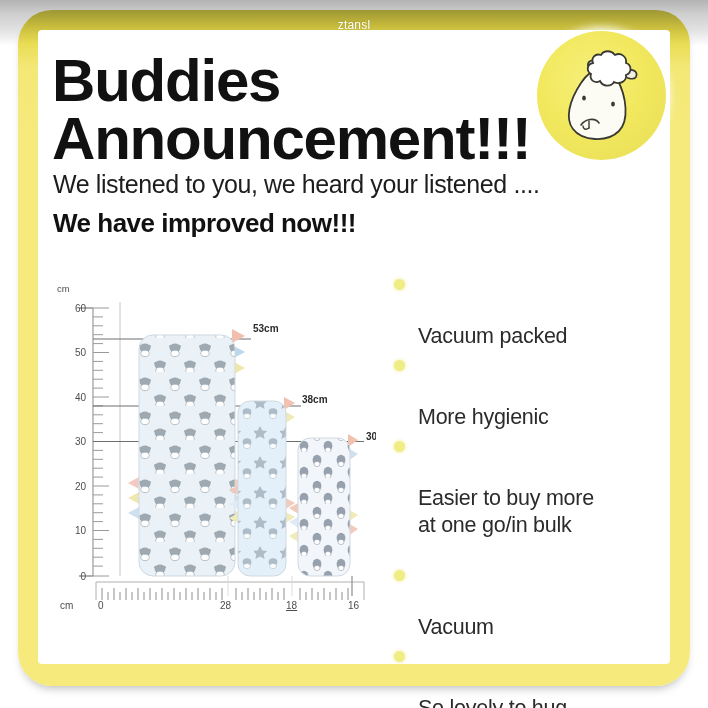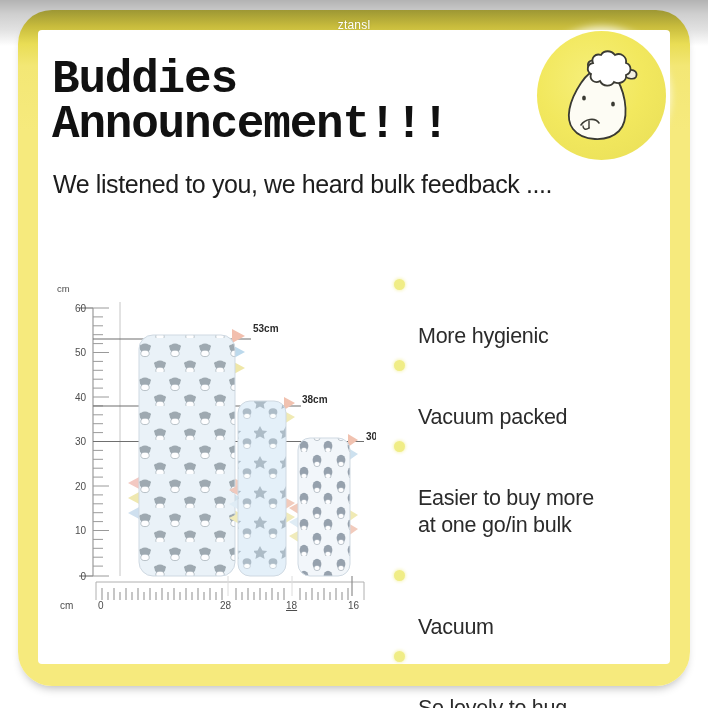--- a/index.html
+++ b/index.html
@@ -53,26 +53,25 @@
 
   
   .content{
     position:absolute;
     left:38px;top:30px;right:38px;bottom:44px;
     z-index:10;
   }
 
   
   .headline{
-    position:absolute;left:14px;top:28px;
-    font-size:46px;line-height:.97;
+    position:absolute;left:14px;top:22px;
+    font-size:60px;line-height:.97;
     font-weight:bold;color:#111111;
     letter-spacing:-1.2px;
     white-space:pre-line;
-    font-family:Liberation Mono, monospace;
   }
   .subline{
     position:absolute;left:15px;top:140px;
     font-size:25px;color:#1d1d1d;
     letter-spacing:-.4px;
   }
   .subline-bold{
     position:absolute;left:15px;top:178px;
     font-size:26px;font-weight:bold;color:#111111;
     letter-spacing:-.5px;
@@ -146,21 +145,22 @@
         <ellipse cx="76" cy="73" rx="1.9" ry="2.6" fill="#3a3a33"></ellipse>
 
         <path d="M44 94 C48 88 58 86 62 92" fill="none" stroke="#3a3a33" stroke-width="1.6" stroke-linecap="round"></path>
         <path d="M52 90 L52 97" fill="none" stroke="#3a3a33" stroke-width="1.4" stroke-linecap="round"></path>
         <path d="M52 97 C48 100 46 97 46 95" fill="none" stroke="#3a3a33" stroke-width="1.4" stroke-linecap="round"></path>
       </svg>
     </div>
 
     <div class="headline">Buddies
 Announcement!!!</div>
-    <div class="subline">We listened to you, we heard bulk feedback ....</div>
+    <div class="subline">We listened to you, we heard your listened ....</div>
+    <div class="subline-bold">We have improved now!!!</div>
 
     <div class="diagram">
       <svg width="330" height="330" viewBox="0 0 330 330" aria-hidden="true">
         <defs>
           <pattern id="sheepA" width="30" height="34" patternUnits="userSpaceOnUse">
             <rect width="30" height="34" fill="#eaf2f8"></rect>
             <g fill="#9aa6ad" opacity=".95">
               <ellipse cx="9" cy="10" rx="5.4" ry="4.6"></ellipse>
               <ellipse cx="9" cy="15.4" rx="4.2" ry="3.2" fill="#ffffff" stroke="#9aa6ad" stroke-width=".7"></ellipse>
               <circle cx="4.6" cy="8.2" r="1.5"></circle>
@@ -357,25 +357,25 @@
         <span style="position:absolute;left:240px;top:0;text-decoration:underline;">18</span>
         <span style="position:absolute;left:302px;top:0;">16</span>
       </div>
     </div>
 
     <div class="bullets">
 
       <div class="bgroup">
         <div class="bitem">
           <span class="bdot"></span>
+          <span>Vacuum packed</span>
+        </div>
+        <div class="bitem">
+          <span class="bdot"></span>
           <span>More hygienic</span>
-        </div>
-        <div class="bitem">
-          <span class="bdot"></span>
-          <span>Vacuum packed</span>
         </div>
         <div class="bitem">
           <span class="bdot"></span>
           <span>Easier to buy more
 at one go/in bulk</span>
         </div>
       </div>
 
       <div class="bgroup">
         <div class="bitem">

